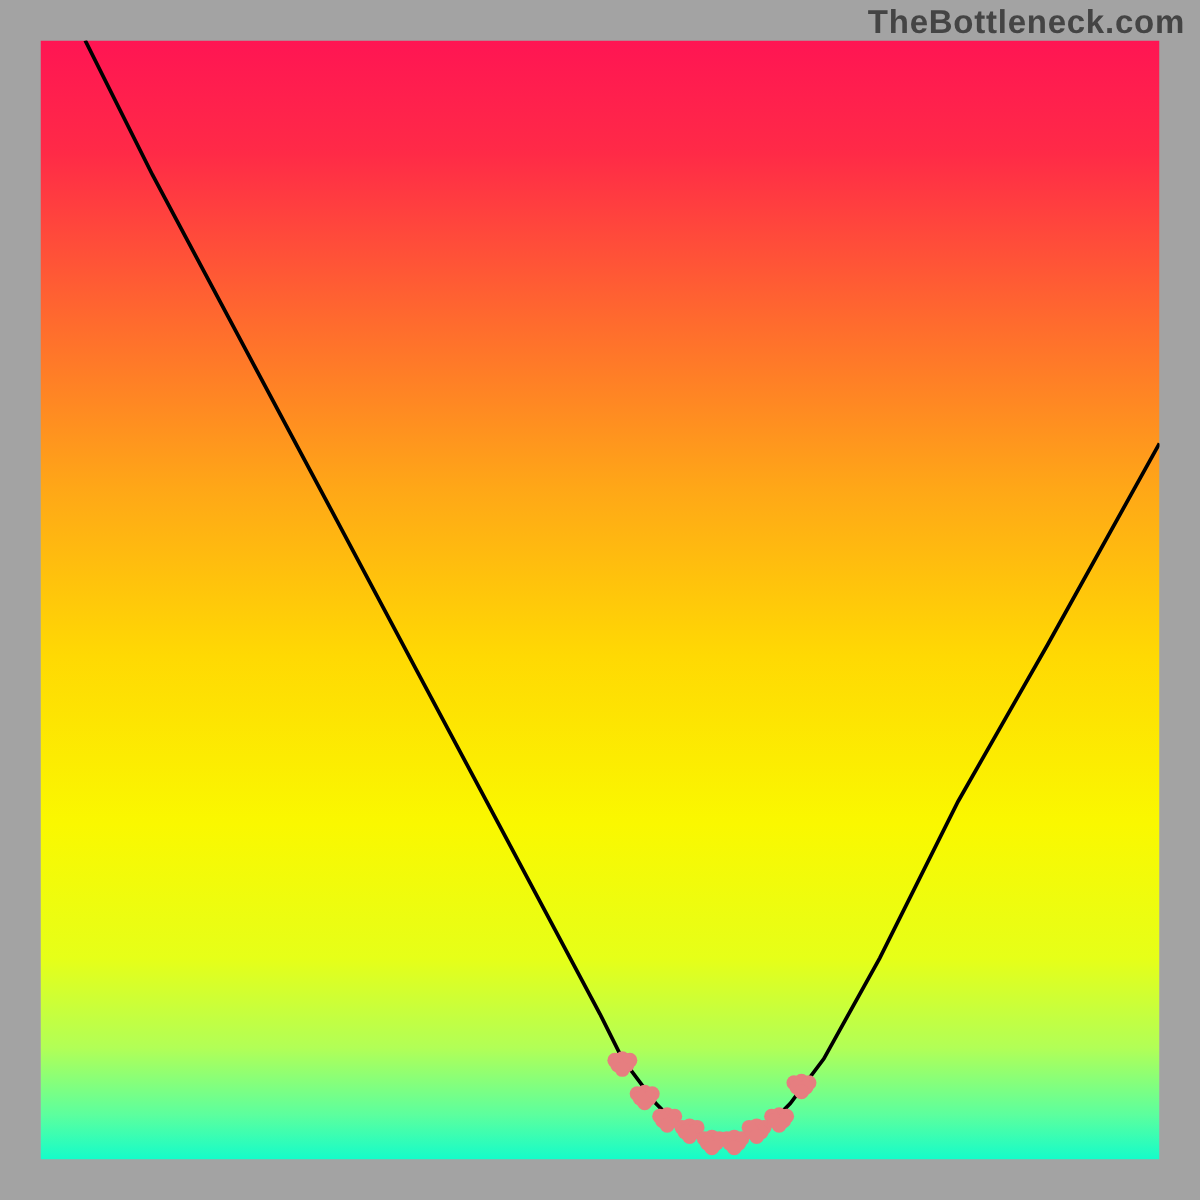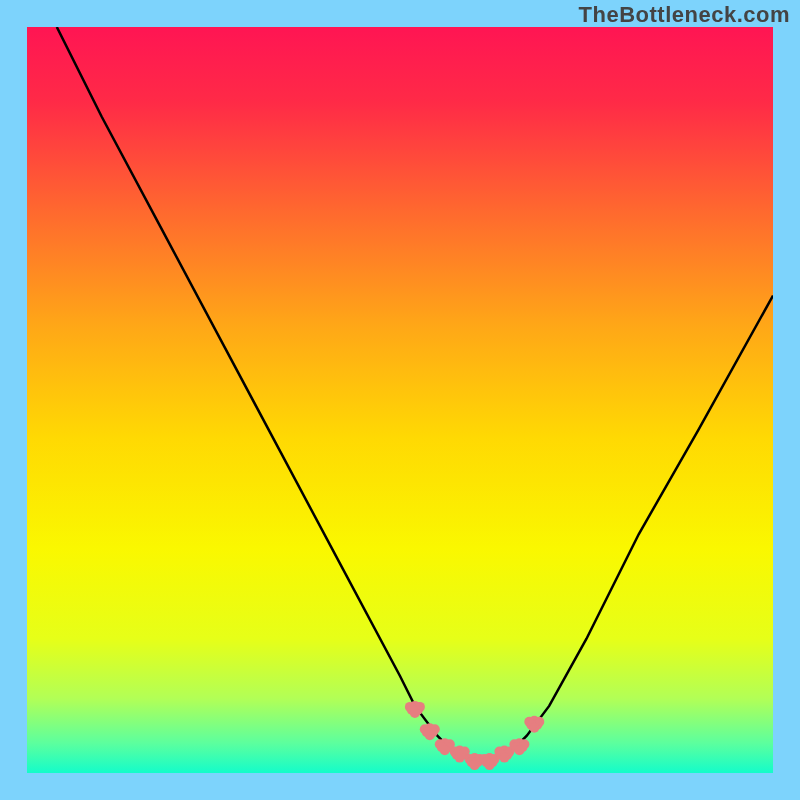--- a/index.html
+++ b/index.html
@@ -7,21 +7,21 @@
     padding: 0;
     width: 800px;
     height: 800px;
     background: #000;
     overflow: hidden;
     font-family: Arial, Helvetica, sans-serif;
   }
   .outer-frame {
     width: 800px;
     height: 800px;
-    background: #7dd3fc;
+    background: #a3a3a3;
     position: relative;
   }
   .watermark {
     position: absolute;
     top: 2px;
     right: 10px;
     color: #444;
     font-size: 22px;
     font-weight: bold;
     z-index: 10;

